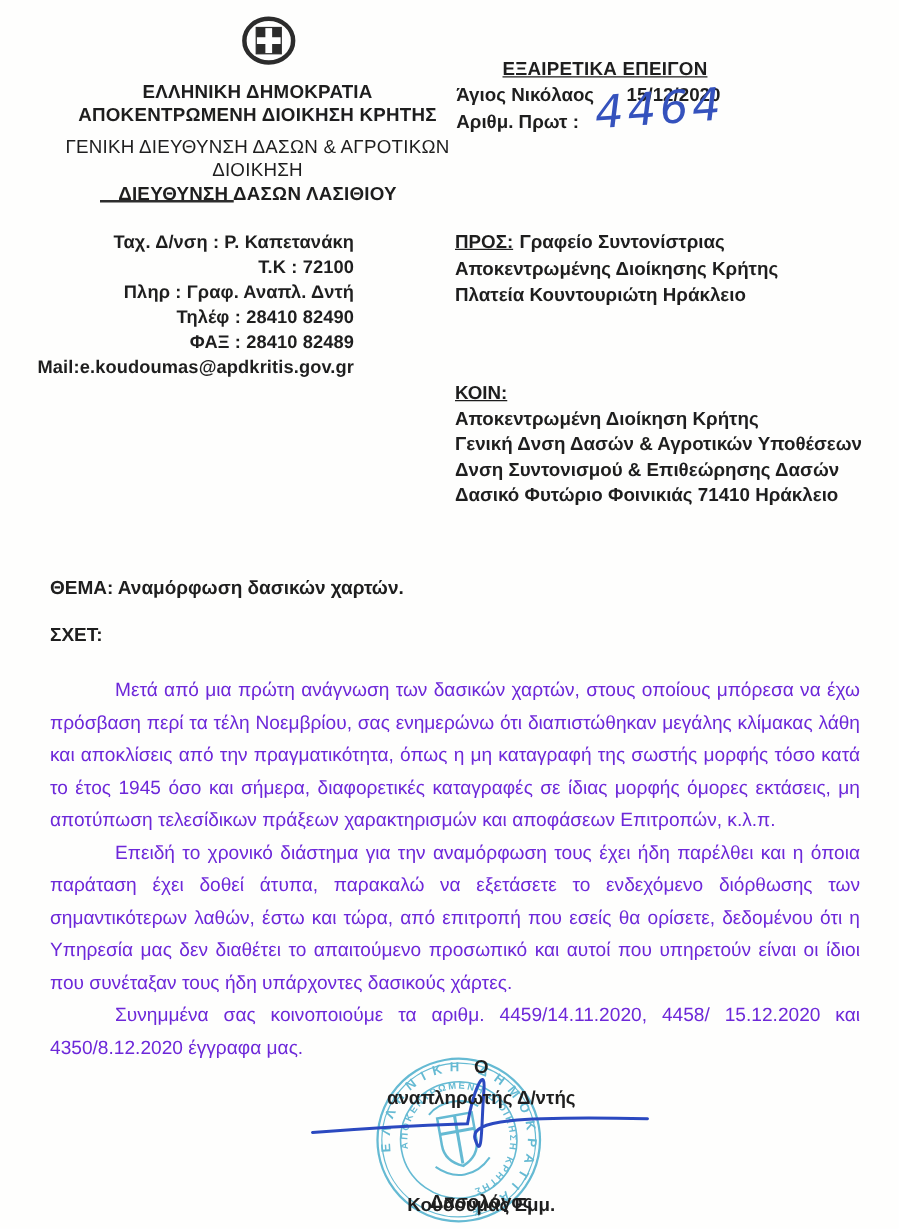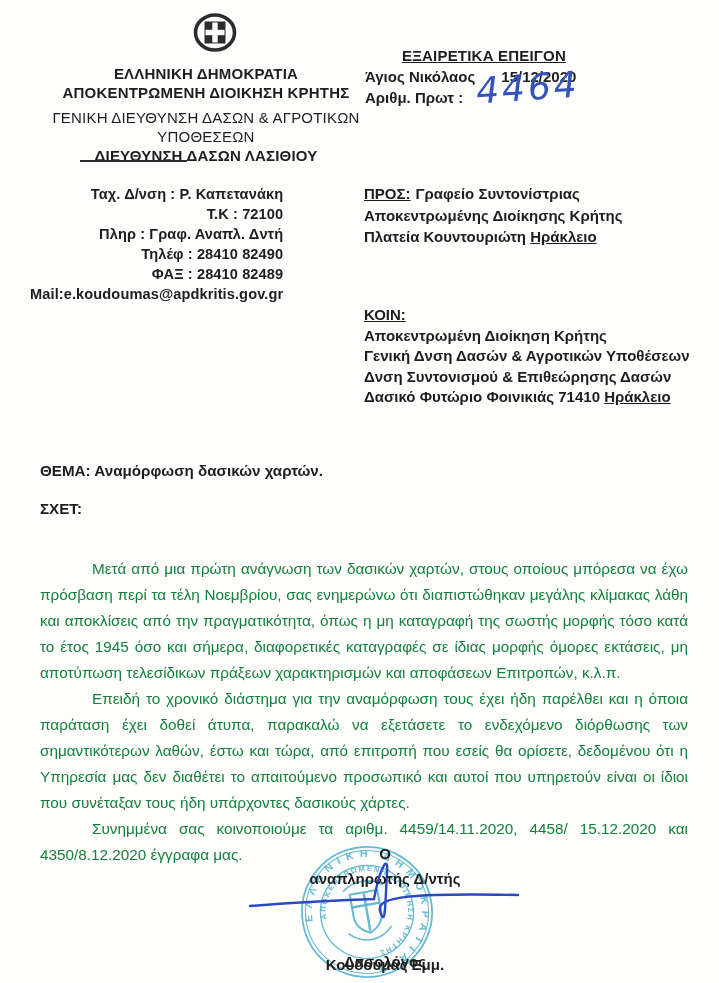--- a/index.html
+++ b/index.html
@@ -24,26 +24,26 @@
     font-family:"DejaVu Sans",sans-serif;font-style:italic;letter-spacing:3px;
     transform:rotate(-4deg);font-weight:400;
   }
   
   .contact{left:30px;top:184px;font-size:14.6px;font-weight:700;line-height:20px;letter-spacing:.1px;text-align:right;}
   
   .to{left:364px;top:183px;font-size:15px;font-weight:700;line-height:21.5px;}
   .to .lbl{text-decoration:underline;margin-right:5px;}
   .cc{left:364px;top:305px;font-size:15px;font-weight:700;line-height:20.5px;}
   .cc .lbl{text-decoration:underline;}
-  .u{text-decoration:underline;margin-top:31px;}
+  .u{margin-top:31px;}
   
   .subject{left:40px;top:462px;font-size:15.2px;font-weight:700;}
   .ref{left:40px;top:500px;font-size:15.2px;font-weight:700;}
   
-  .bodytext{left:40px;top:540px;width:648px;font-size:15.3px;line-height:26px;color:#15803d;margin-top:16px;}
+  .bodytext{left:40px;top:540px;width:648px;font-size:15.3px;line-height:26px;color:#6d28d9;}
   .bodytext p{margin:0;text-indent:52px;text-align:justify;}
   
   .sig-article{left:295px;top:845px;width:180px;text-align:center;font-size:15px;font-weight:700;}
   .sig-title{left:295px;top:870px;width:180px;text-align:center;font-size:15px;font-weight:700;}
   .sig-name{left:295px;top:928px;width:180px;text-align:center;font-size:15px;font-weight:700;margin-top:28px;}
   .sig-prof{left:295px;top:953px;width:180px;text-align:center;font-size:15px;font-weight:700;}
   .stamp{left:283px;top:842px;opacity:.8;}
   .sigstroke{left:246px;top:845px;}
   .emblem{left:192px;top:12px;}
 </style>
@@ -59,21 +59,21 @@
     <rect x="20.3" y="10" width="5.4" height="21" fill="#ffffff"></rect>
     <rect x="13" y="17.8" width="20" height="5.4" fill="#ffffff"></rect>
     <rect x="13" y="10" width="20" height="21" fill="none" stroke="#2c2c2c" stroke-width="1"></rect>
   </svg>
 
   <div class="abs hdr-left">
     <div class="b">ΕΛΛΗΝΙΚΗ ΔΗΜΟΚΡΑΤΙΑ</div>
     <div class="b">ΑΠΟΚΕΝΤΡΩΜΕΝΗ ΔΙΟΙΚΗΣΗ ΚΡΗΤΗΣ</div>
     <div class="hdr-gap"></div>
     <div class="r">ΓΕΝΙΚΗ ΔΙΕΥΘΥΝΣΗ ΔΑΣΩΝ &amp; ΑΓΡΟΤΙΚΩΝ</div>
-    <div class="r">ΥΠΟΘΕΣΕΩΝ</div>
+    <div class="r">ΔΙΟΙΚΗΣΗ</div>
     <div class="b">ΔΙΕΥΘΥΝΣΗ ΔΑΣΩΝ ΛΑΣΙΘΙΟΥ</div>
   </div>
   <div class="abs hdr-underline"></div>
 
   <div class="abs urgent">ΕΞΑΙΡΕΤΙΚΑ ΕΠΕΙΓΟΝ</div>
   <div class="abs placedate">
     <span>Άγιος Νικόλαος</span><span class="date">15/12/2020</span>
   </div>
   <div class="abs protline">Αριθμ. Πρωτ :</div>
   <div class="abs protnum">4464</div>

